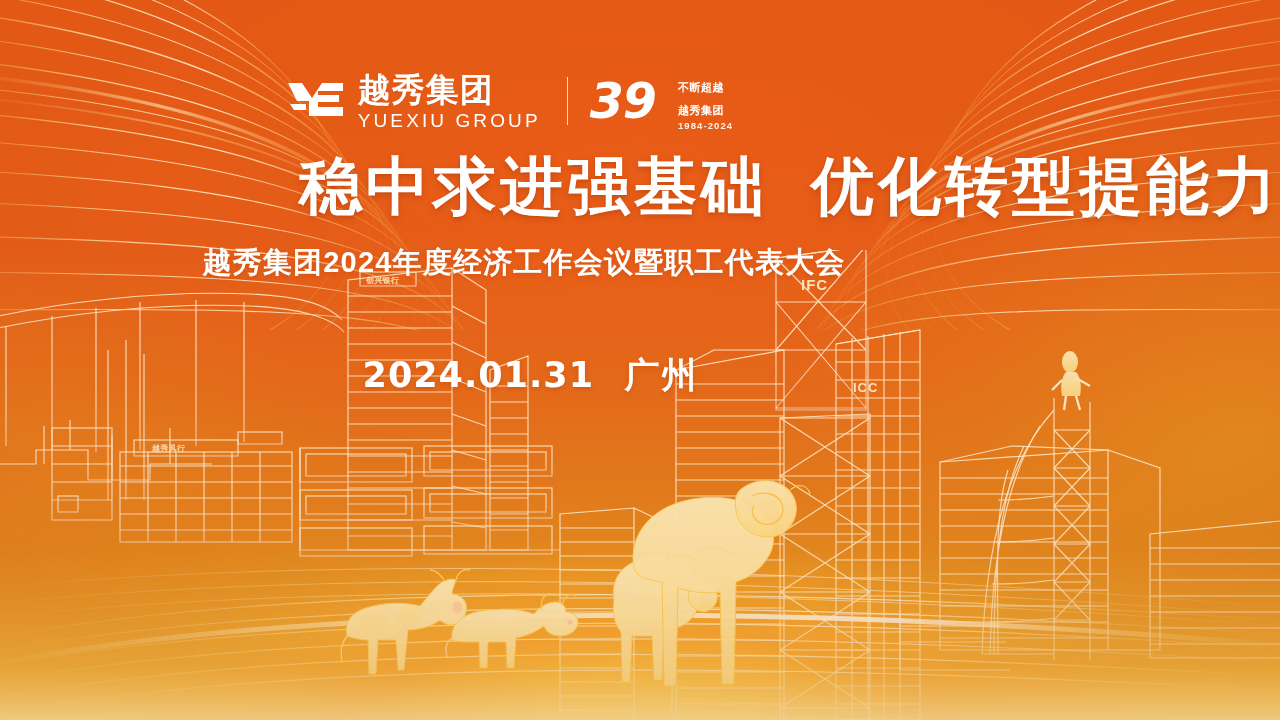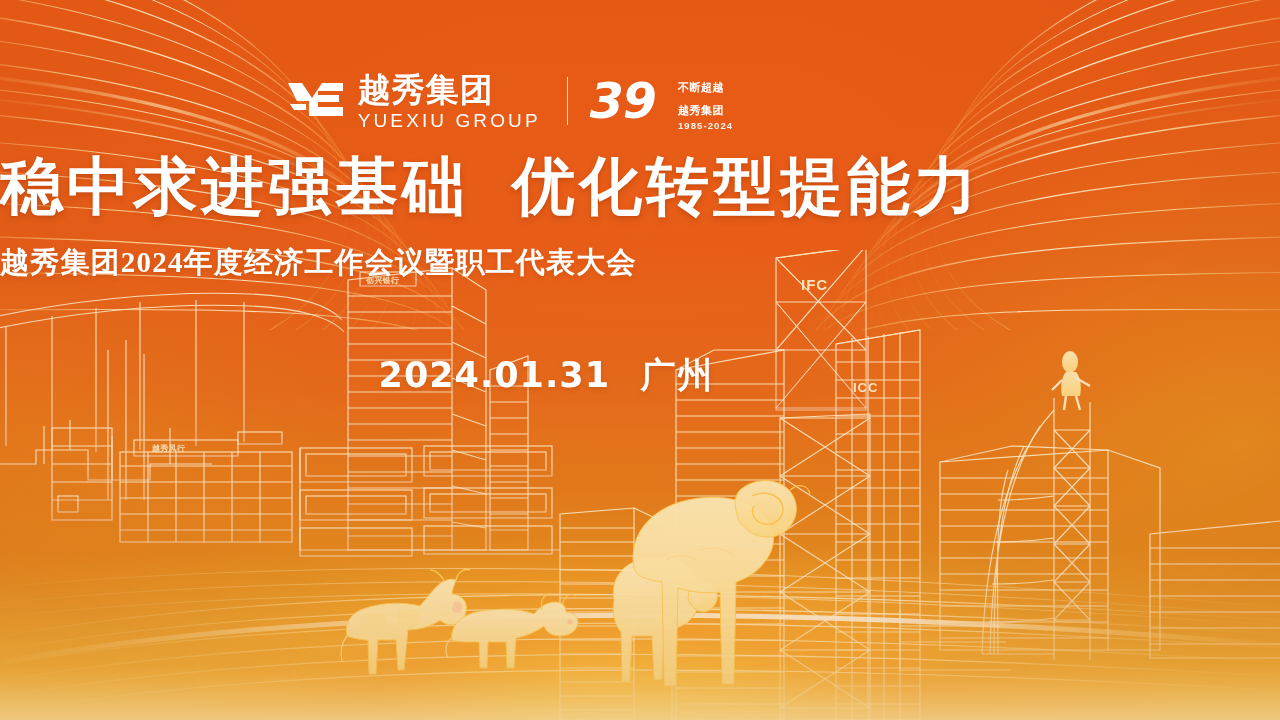--- a/index.html
+++ b/index.html
@@ -117,54 +117,54 @@
     letter-spacing: 1.1px;
     line-height: 1;
     margin-top: 2px;
     white-space: nowrap;
   }
 
   
   .title-wrap {
     position: absolute;
     top: 152px; left: 0; width: 1280px;
-    text-align: left;
+    text-align: right;
   }
   .title-main {
     display: inline-block;
     color: #ffffff;
     font-size: 63px;
     font-weight: 700;
     letter-spacing: 4px;
     line-height: 1.12;
     white-space: nowrap;
     font-family: "DejaVu Sans", "Liberation Sans", sans-serif;
     text-shadow:
       0 3px 6px rgba(155,48,0,0.30),
       0 1px 2px rgba(155,48,0,0.22);
   }
   .title-gap { display: inline-block; width: 34px; }
 
   .subtitle {
     position: absolute;
     top: 243px; left: 0; width: 1048px;
-    text-align: left;
+    text-align: center;
     color: #ffffff;
     font-size: 29px;
     font-weight: 700;
     letter-spacing: 1.2px;
     white-space: nowrap;
-    font-family: Liberation Serif, serif;
+    font-family: Liberation Sans, sans-serif;
     text-shadow: 0 2px 4px rgba(160,55,0,0.26);
   }
 
   
   .dateline {
     position: absolute;
-    top: 352px; left: 16px; width: 1061px;
+    top: 352px; left: 0; width: 1061px;
     text-align: center;
     white-space: nowrap;
     color: #ffffff;
     text-shadow: 0 2px 5px rgba(160,55,0,0.30);
   }
   .date-txt {
     font-size: 35px; font-weight: 700; letter-spacing: 1px;
     font-family: "DejaVu Sans", "Liberation Sans", sans-serif;
   }
   .place-txt {
@@ -532,21 +532,21 @@
       <div class="logo-en">YUEXIU GROUP</div>
     </div>
 
     <div class="logo-divider"></div>
 
     <div class="anniv">
       <div class="anniv-num">39</div>
       <div class="anniv-lines">
         <div class="anniv-l1">不断超越</div>
         <div class="anniv-l2">越秀集团</div>
-        <div class="anniv-years">1985-2024</div>
+        <div class="anniv-years">1984-2024</div>
       </div>
     </div>
   </div>
 
   <div class="title-wrap">
     <span class="title-main">稳中求进强基础</span>
     <span class="title-gap"></span>
     <span class="title-main">优化转型提能力</span>
   </div>
 

